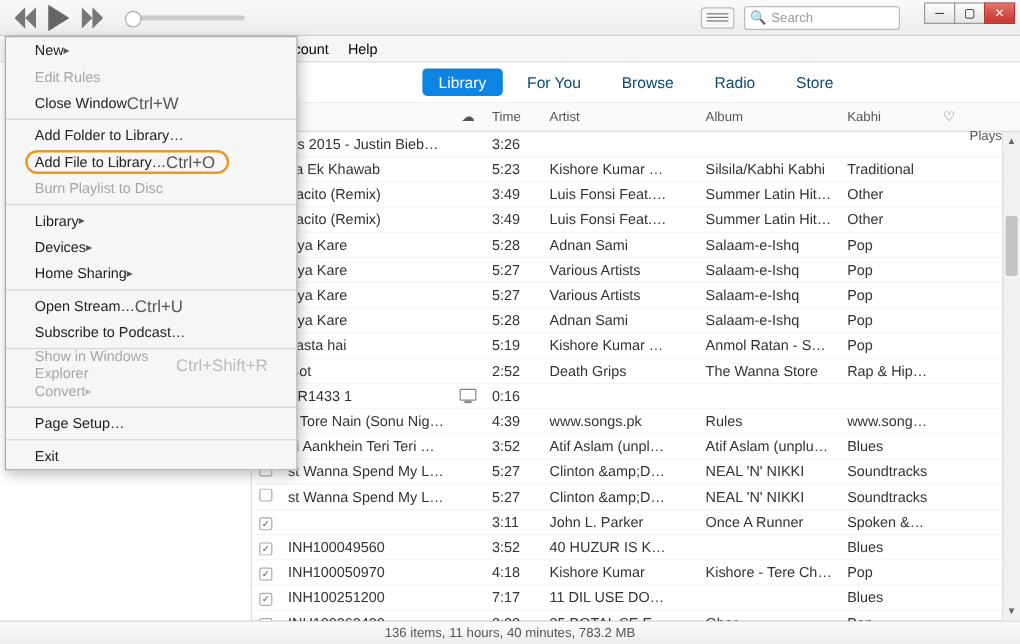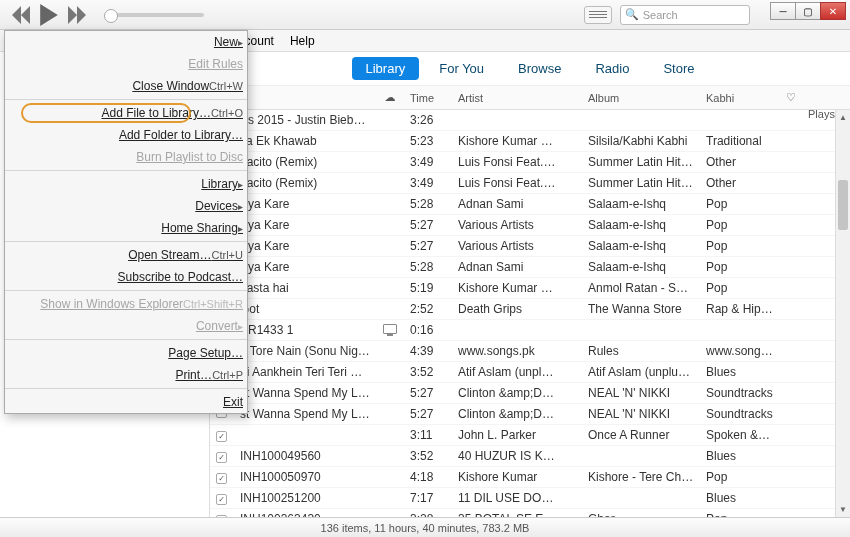--- a/index.html
+++ b/index.html
@@ -45,28 +45,28 @@
 .row .col { color: #333; }
 .chkbox { width:11px; height:11px; border:1px solid #aaa; border-radius:2px; display:inline-flex; align-items:center; justify-content:center; font-size:8px; color:#555; background:#fff; }
 
 .scrollbar-stub { position:absolute; right:0; top:58px; bottom:0; width:15px; background:#f1f1f1; border-left:1px solid #ddd; }
 .scroll-thumb { position:absolute; left:2px; right:2px; top:70px; height:50px; background:#c4c4c4; border-radius:2px; }
 .scroll-arrow { position:absolute; left:0; right:0; height:15px; display:flex; align-items:center; justify-content:center; font-size:8px; color:#666; background:#f1f1f1; }
 
 .statusbar { height: 20px; background: linear-gradient(#fcfcfc,#ececec); border-top:1px solid #ccc; font-size:11px; color:#555; display:flex; align-items:center; justify-content:center; }
 
 .dropdown { position: absolute; left: 4px; top: 0; width: 244px; background: #f6f6f6; border: 1px solid #aaa; box-shadow: 2px 4px 10px rgba(0,0,0,0.25); font-size: 12px; z-index: 50; }
-.dd-item { height: 22px; display: flex; align-items: center; justify-content: flex-end; padding: 0 4px; color: #222; position: relative; text-decoration: underline; }
+.dd-item { height: 22px; display: flex; align-items: center; justify-content: flex-start; padding: 0 24px; color: #222; position: relative; }
 .dd-item.disabled { color: #a6a6a6; }
 .dd-sep { height: 1px; background: #d5d5d5; margin: 2px 0; }
 .dd-sub::after { content: "▸"; font-size: 10px; color: #555; }
 .dd-item.disabled.dd-sub::after { color:#bbb; }
 .dd-item.highlight { background: transparent; }
 .dd-oval { position:absolute; left:16px; right:56px; top:1px; bottom:1px; border:2px solid #e39a2e; border-radius:11px; pointer-events:none; }
-.shortcut { color:#555; font-size:11px; }
+.shortcut { color:#555; font-size:14px; }
 .dd-item.disabled .shortcut { color:#bbb; }
 
 .screen-icon{display:inline-block;width:14px;height:10px;border:1px solid #888;border-radius:1px;position:relative;}
 .screen-icon::after{content:"";position:absolute;left:3px;right:3px;bottom:-3px;height:2px;background:#888;}
 </style>
 </head>
 <body>
 
 <div class="titlebar">
   <div class="playback">
@@ -121,28 +121,28 @@
         <span>New</span>
       </div>
       <div class="dd-item disabled">
         <span>Edit Rules</span>
       </div>
       <div class="dd-item">
         <span>Close Window</span>
         <span class="shortcut">Ctrl+W</span>
       </div>
       <div class="dd-sep"></div>
+      <div class="dd-item">
+        <span>Add Folder to Library…</span>
+      </div>
       <div class="dd-item highlight">
         <span>Add File to Library…</span>
         <span class="shortcut">Ctrl+O</span>
         <div class="dd-oval"></div>
       </div>
-      <div class="dd-item">
-        <span>Add Folder to Library…</span>
-      </div>
       <div class="dd-item disabled">
         <span>Burn Playlist to Disc</span>
       </div>
       <div class="dd-sep"></div>
       <div class="dd-item dd-sub">
         <span>Library</span>
       </div>
       <div class="dd-item dd-sub">
         <span>Devices</span>
       </div>
@@ -161,24 +161,20 @@
       <div class="dd-item disabled">
         <span>Show in Windows Explorer</span>
         <span class="shortcut">Ctrl+Shift+R</span>
       </div>
       <div class="dd-item disabled dd-sub">
         <span>Convert</span>
       </div>
       <div class="dd-sep"></div>
       <div class="dd-item">
         <span>Page Setup…</span>
-      </div>
-      <div class="dd-item">
-        <span>Print…</span>
-        <span class="shortcut">Ctrl+P</span>
       </div>
       <div class="dd-sep"></div>
       <div class="dd-item">
         <span>Exit</span>
       </div>
     </div>
 </div>
 
 <div class="main">
   <div class="sidebar">

